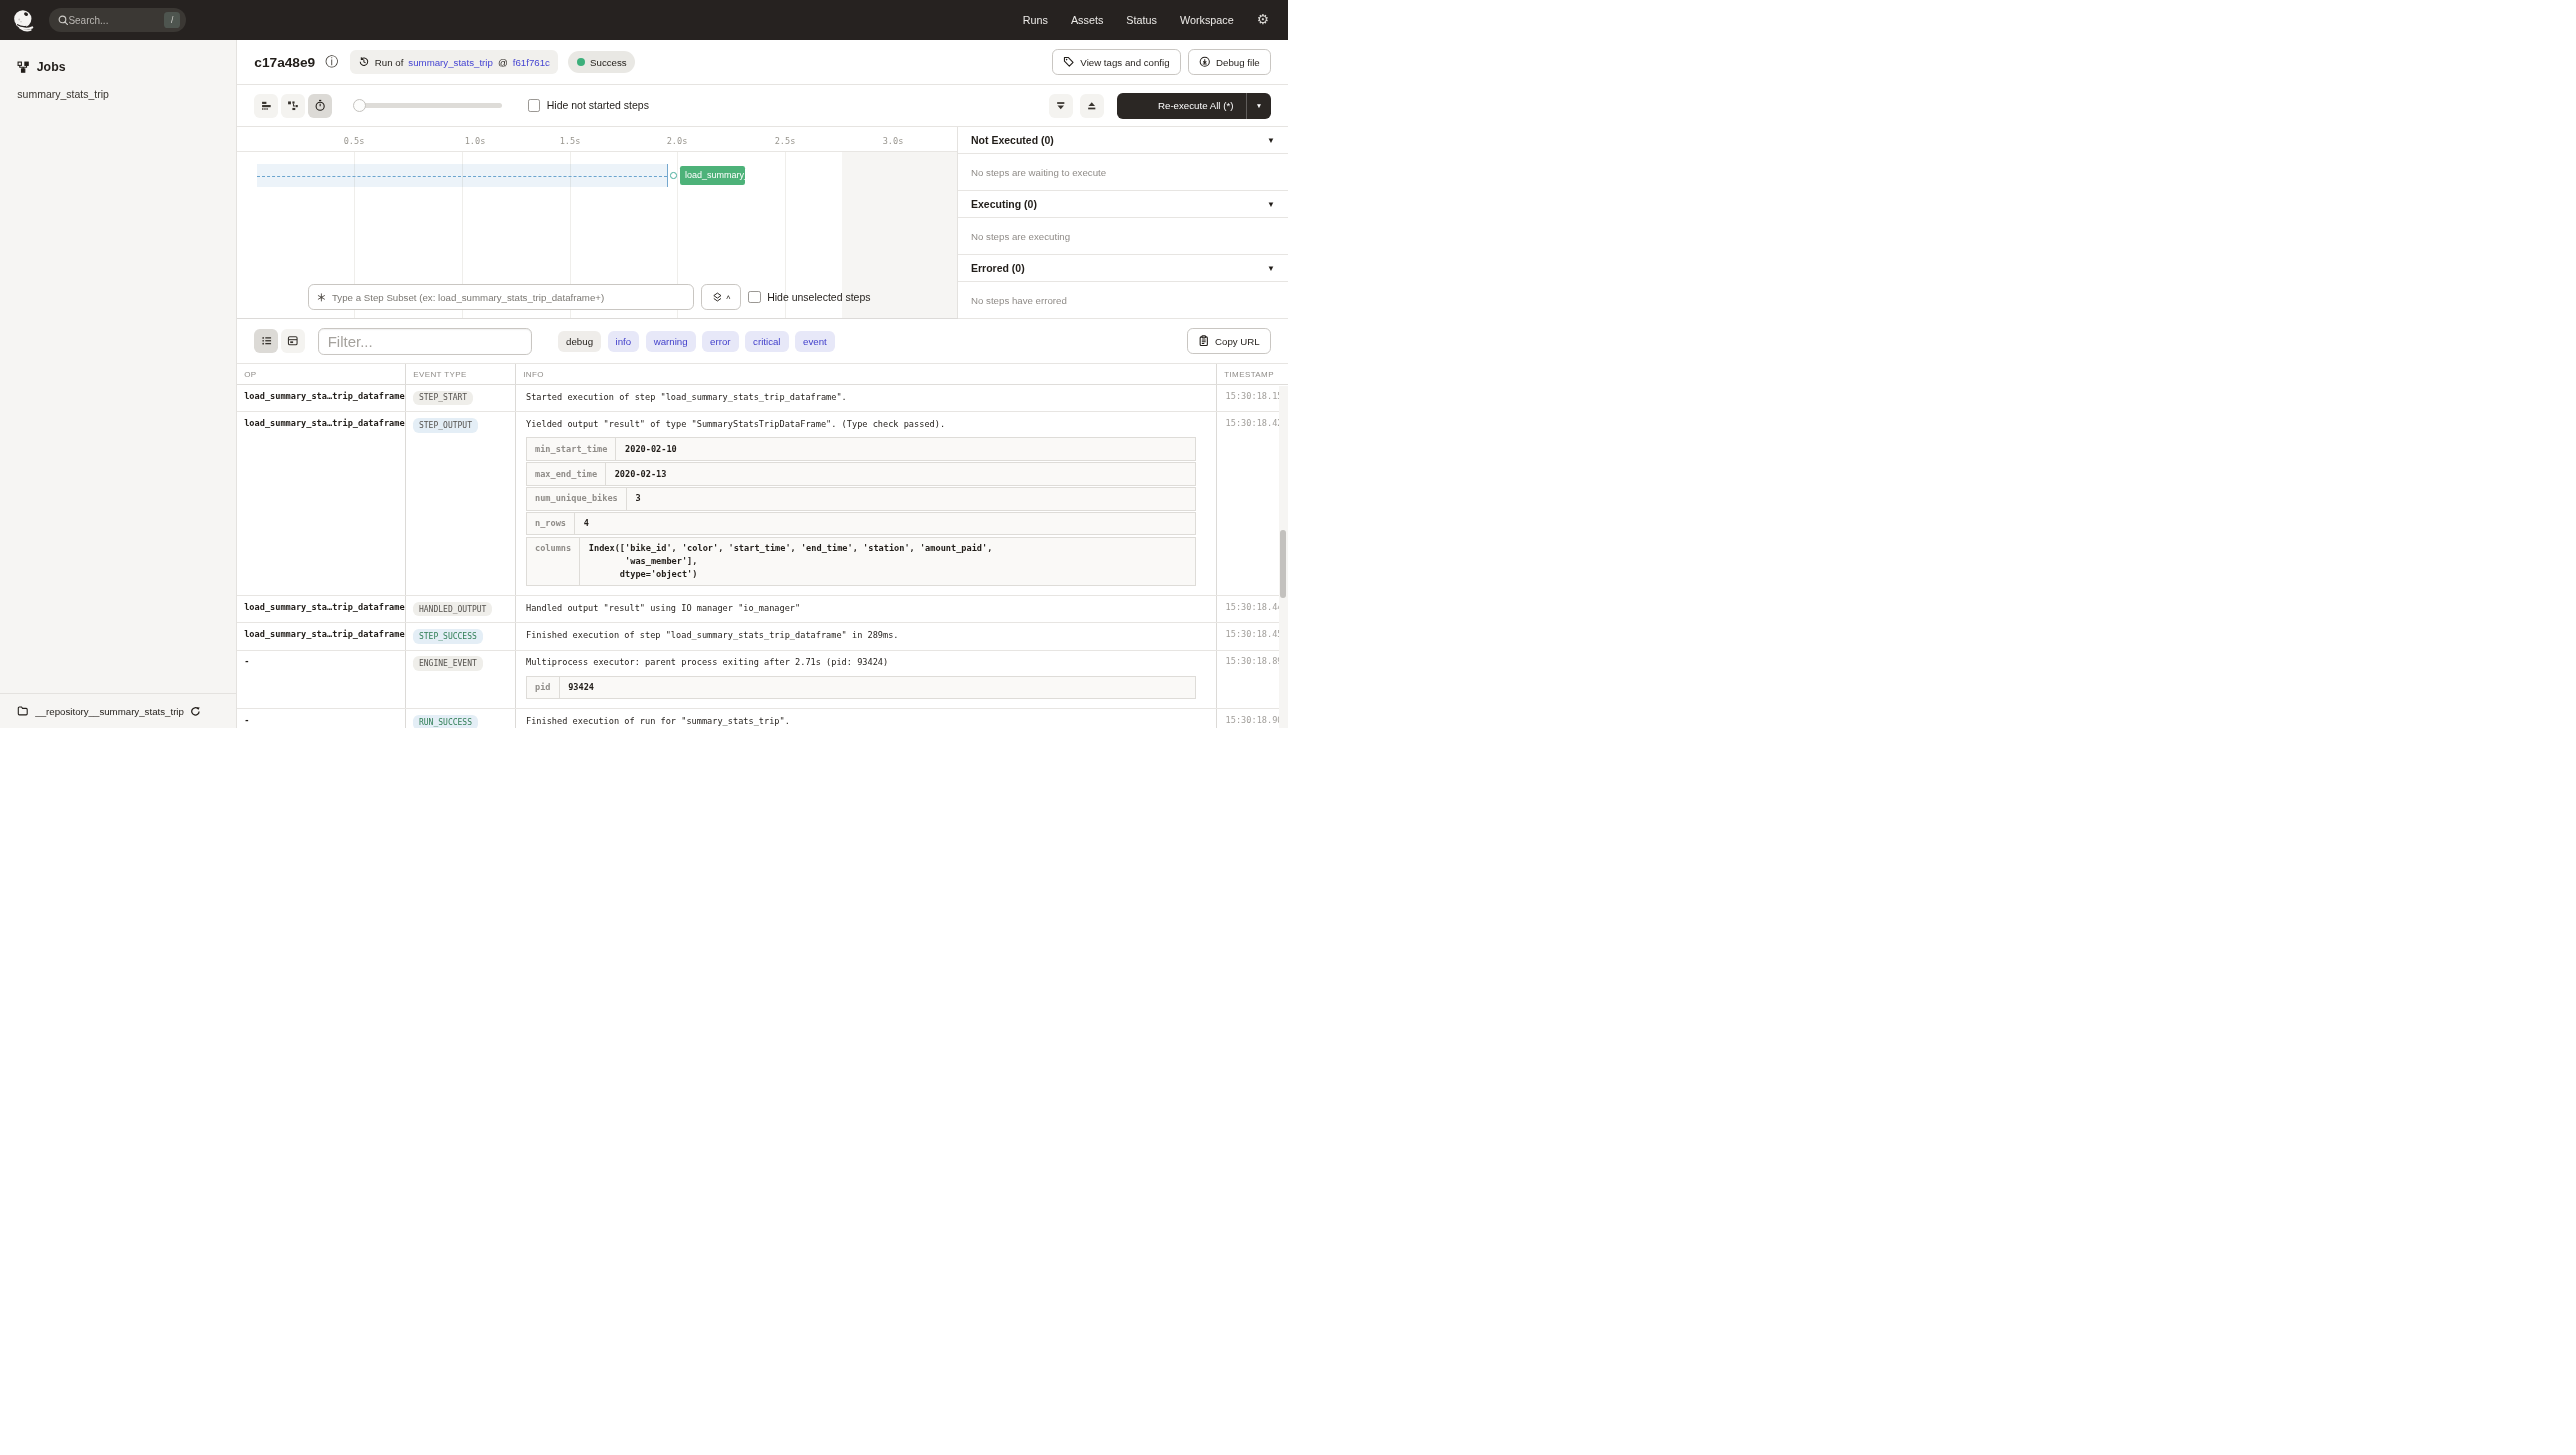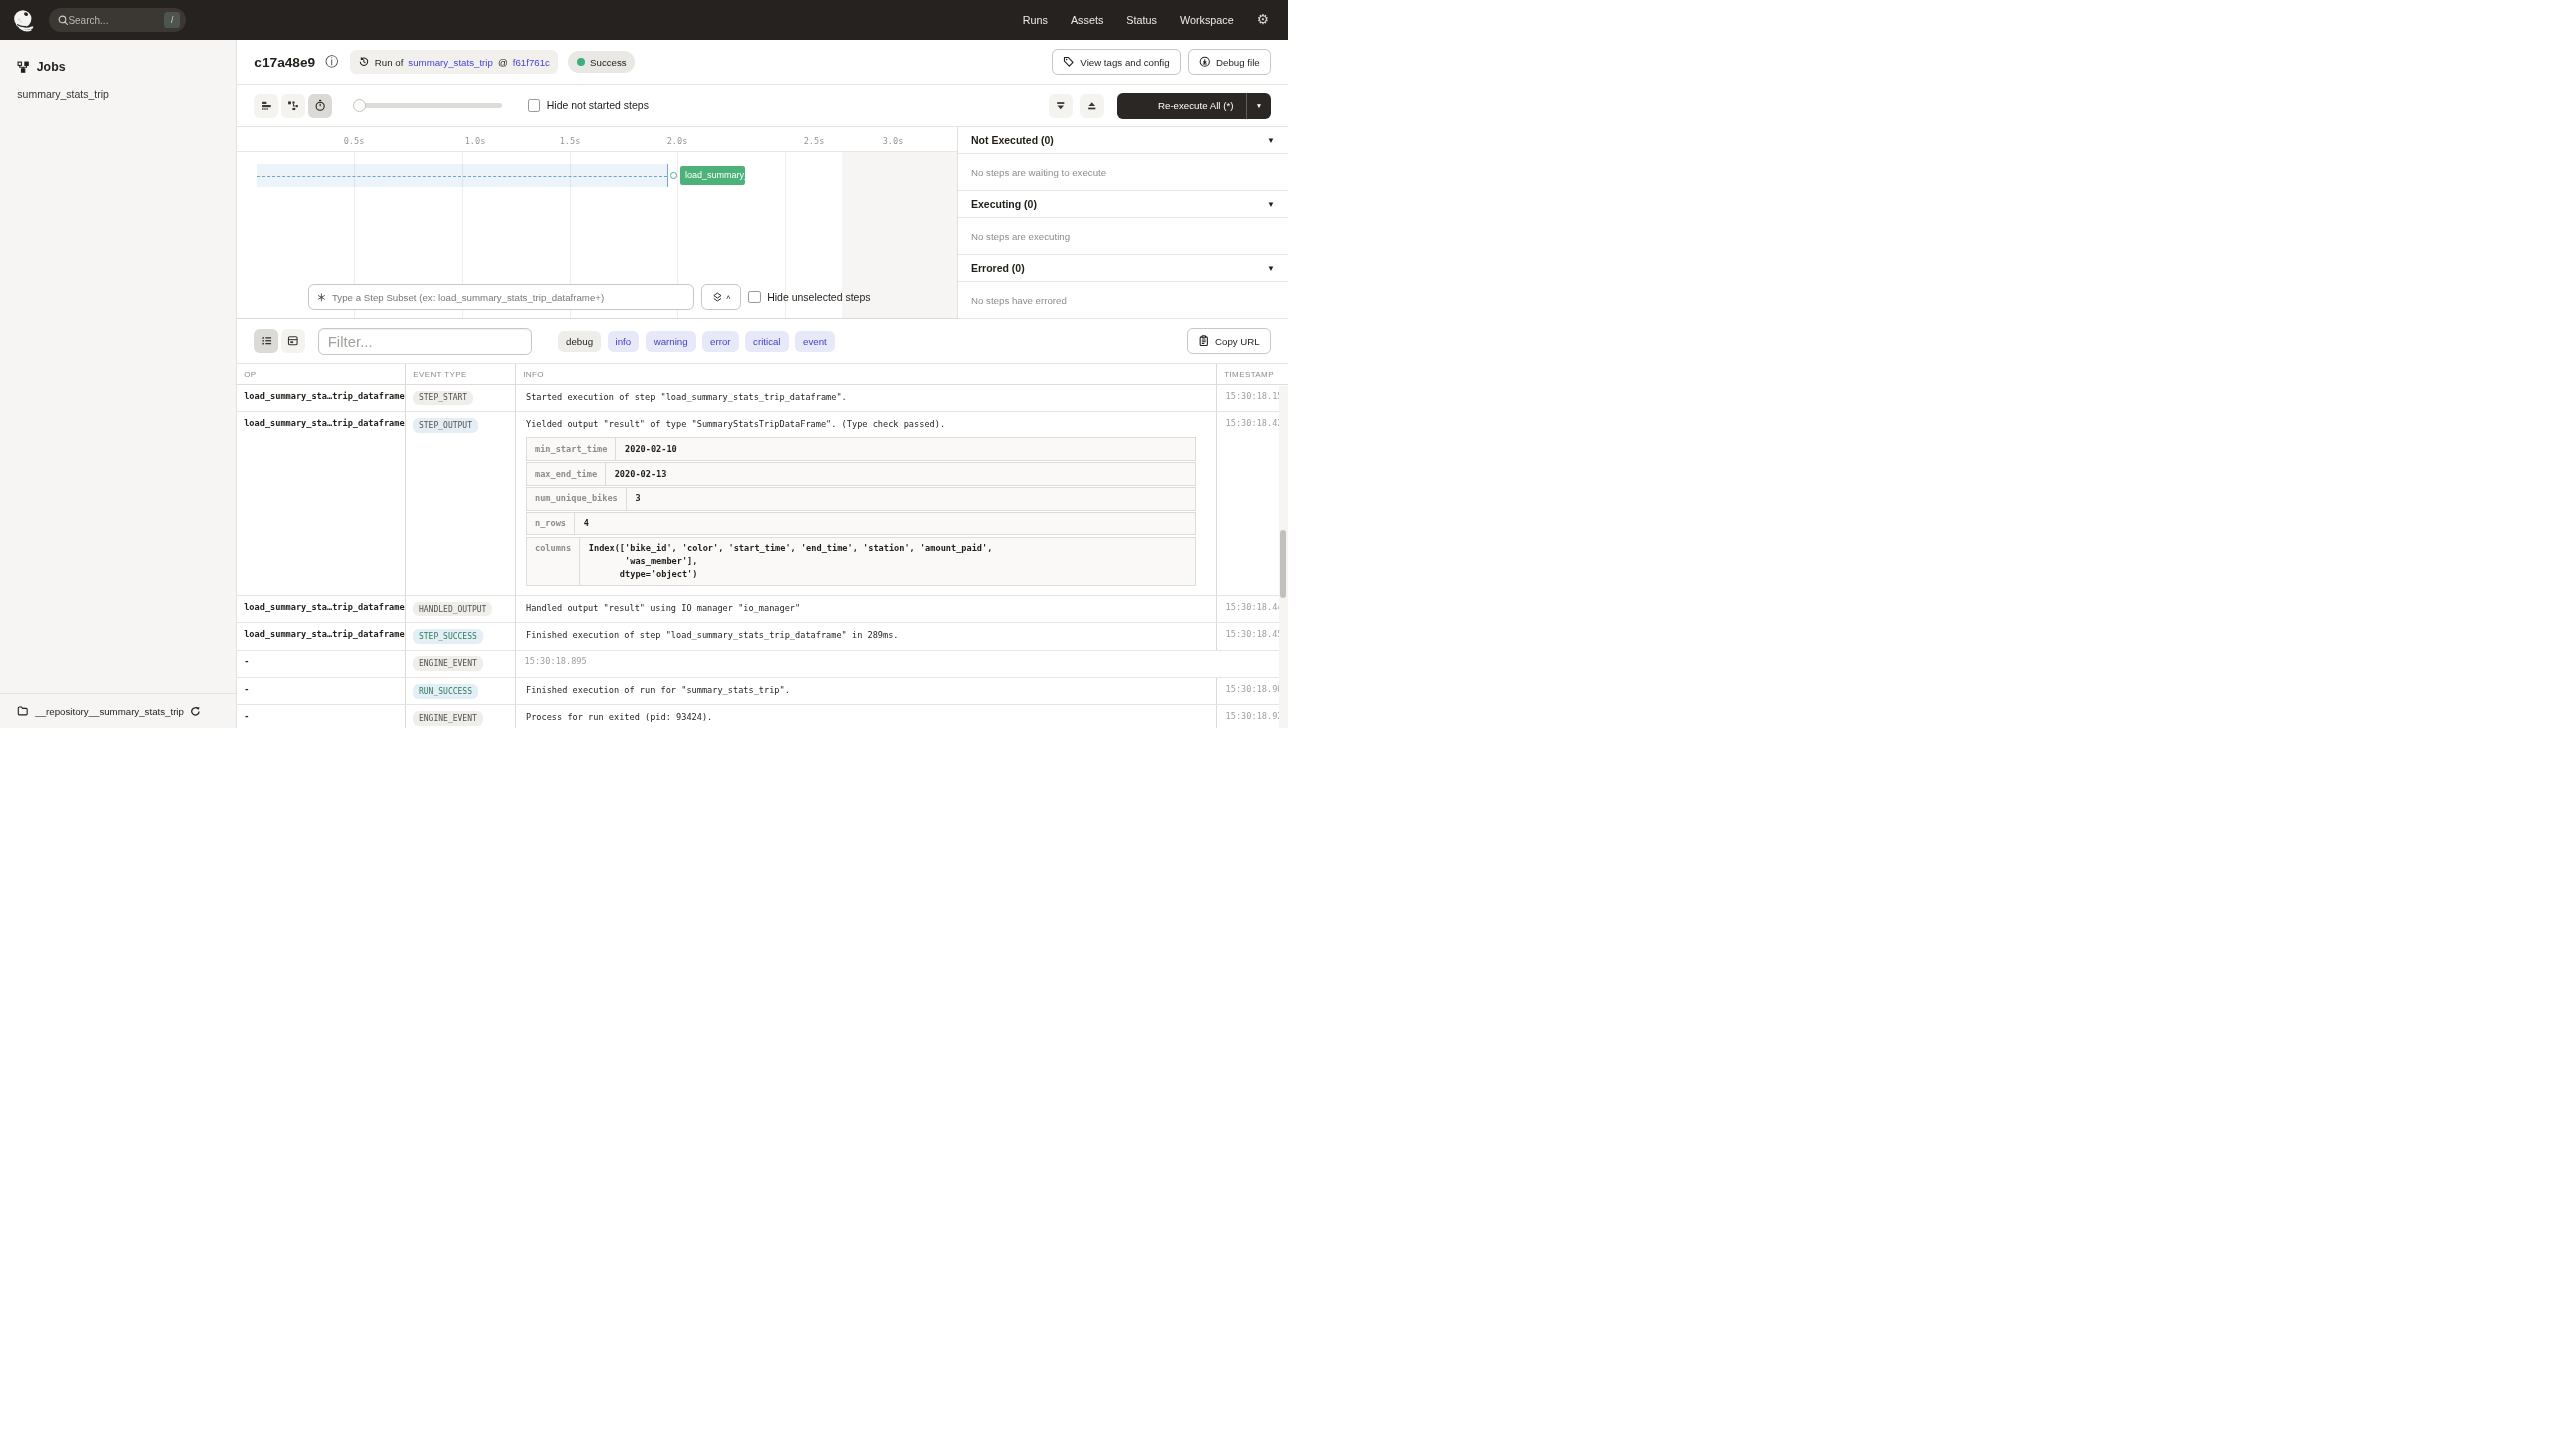--- a/index.html
+++ b/index.html
@@ -279,21 +279,21 @@
       </div>
     </div>
 
     <div class="mid">
       <div class="gantt">
         <div class="gaxis" id="gantt-axis">
             <span class="tick" style="left: 117px;">0.5s</span>
             <span class="tick" style="left: 238px;">1.0s</span>
             <span class="tick" style="left: 333px;">1.5s</span>
             <span class="tick" style="left: 440px;">2.0s</span>
-            <span class="tick" style="left: 577px;">2.5s</span>
+            <span class="tick" style="left: 548px;">2.5s</span>
             <span class="tick" style="left: 656px;">3.0s</span>
           </div>
         <div class="gbody" id="gantt-body">
             <div class="gridline" style="left: 656px;"></div>
             <div class="gridline" style="left: 548px;"></div>
             <div class="gridline" style="left: 440px;"></div>
             <div class="gridline" style="left: 333px;"></div>
             <div class="gridline" style="left: 225px;"></div>
             <div class="gridline" style="left: 117px;"></div>
           <div class="future" style="left:605px"></div>
@@ -464,20 +464,29 @@
             <div class="lcell info-cell">
               <div>Finished execution of step "load_summary_stats_trip_dataframe" in 289ms.</div>
             </div>
             <div class="lcell ts-cell">15:30:18.451</div>
           </div>
           <div class="lrow interactive">
             <div class="lcell op-cell">-</div>
             <div class="lcell type-cell">
               <span class="typechip gray">ENGINE_EVENT</span>
             </div>
+            <div class="lcell info-cell">
+              <div>Multiprocess executor: parent process exiting after 2.71s (pid: 93424)</div>
+              <div class="meta-table">
+                <div class="meta-row">
+                  <div class="meta-key">pid</div>
+                  <div class="meta-val">93424</div>
+                </div>
+              </div>
+            </div>
             <div class="lcell ts-cell">15:30:18.895</div>
           </div>
           <div class="lrow interactive">
             <div class="lcell op-cell">-</div>
             <div class="lcell type-cell">
               <span class="typechip success">RUN_SUCCESS</span>
             </div>
             <div class="lcell info-cell">
               <div>Finished execution of run for "summary_stats_trip".</div>
             </div>

